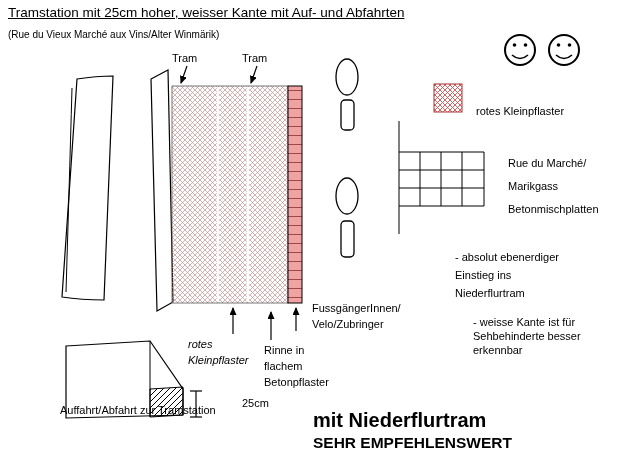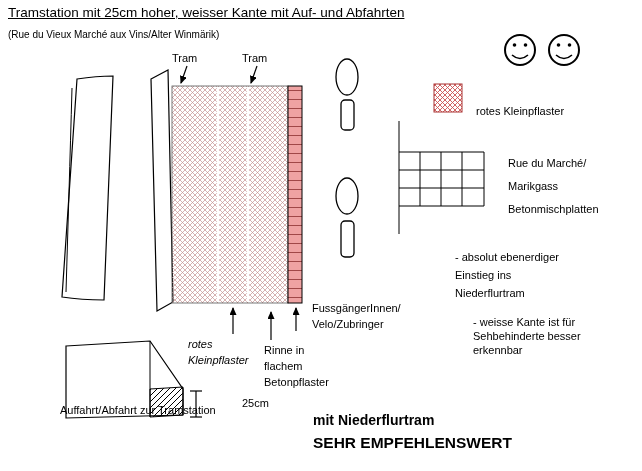--- a/index.html
+++ b/index.html
@@ -121,16 +121,16 @@
 Velo/Zubringer</div>
   <div class="lbl ml" style="left:188px;top:336px;font-style:italic;">rotes
 Kleinpflaster</div>
   <div class="lbl ml" style="left:264px;top:342px;">Rinne in
 flachem
 Betonpflaster</div>
 
   <div class="lbl" style="left:206px;top:395px;margin-left:36px;">25cm</div>
   <div class="lbl" style="left:60px;top:402px;">Auffahrt/Abfahrt zur Tramstation</div>
 
-  <div class="lbl b" style="left:313px;top:412px;font-size:14px;">mit Niederflurtram</div>
+  <div class="lbl b" style="left:313px;top:412px;font-size:20px;">mit Niederflurtram</div>
   <div class="lbl b" style="left:313px;top:435px;font-size:15.5px;">SEHR EMPFEHLENSWERT</div>
 
 </div>
 
 </body></html>

